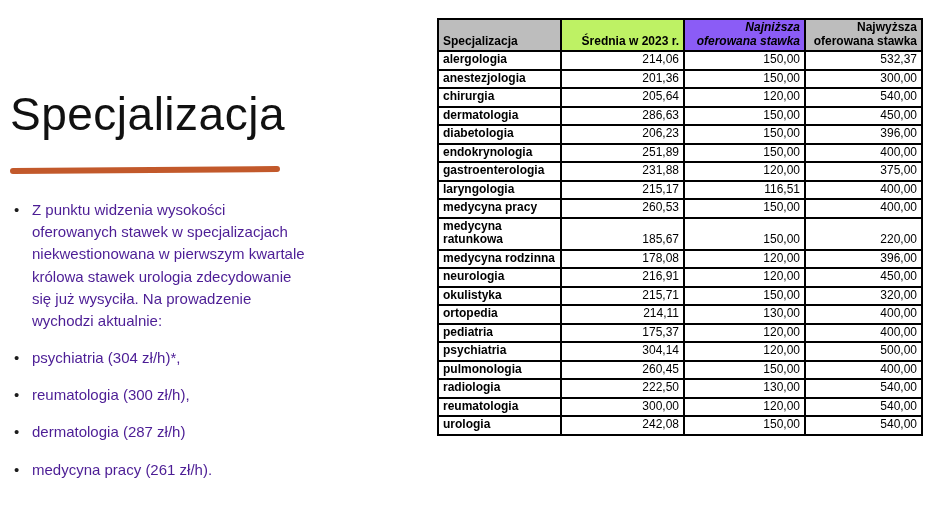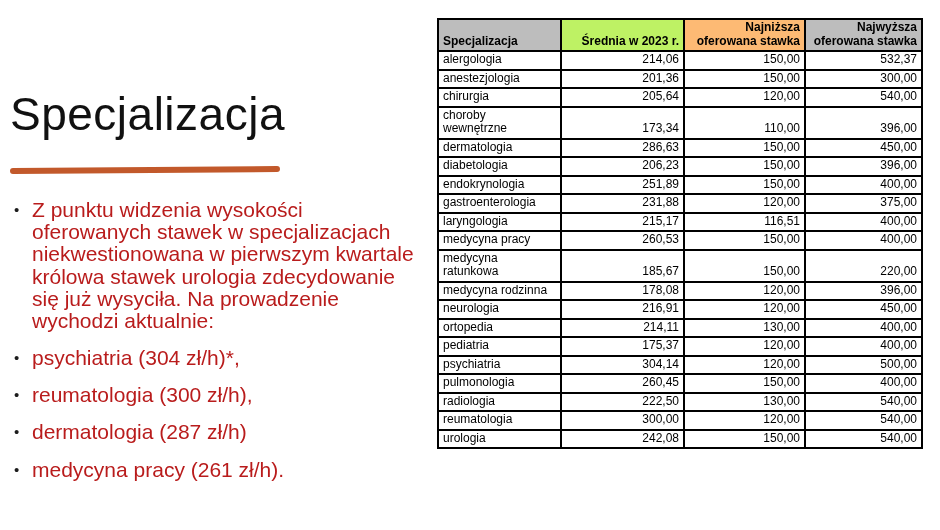--- a/index.html
+++ b/index.html
@@ -41,23 +41,23 @@
   }
   .bullet-item .marker {
     width: 22px;
     flex: 0 0 22px;
     font-size: 15px;
     line-height: 22px;
     padding-left: 4px;
     color: #1c1c1c;
   }
   .bullet-item .text {
-    font-size: 21px;
+    font-size: 15px;
     line-height: 22.3px;
-    color: #b91c1c;
+    color: #4c1d95;
     white-space: pre-line;
   }
   .bullet-item.spaced { margin-bottom: 15px; }
 
   
   .rates-table-wrap {
     position: absolute;
     left: 437px;
     top: 18px;
     width: 484px;
@@ -75,21 +75,21 @@
     line-height: 13.5px;
     padding: 1px 4px 2px 4px;
     overflow: hidden;
   }
   table.rates th {
     font-weight: 700;
     white-space: pre-line;
   }
   th.col-name, td.name-cell { text-align: left; padding-left: 3px; }
   th.col-num, td.num-cell { text-align: right; }
-  td.name-cell { white-space: pre-line; }
+  td.name-cell { white-space: pre-line; font-weight: bold; }
   col.c1 { width: 123px; }
   col.c2 { width: 123px; }
   col.c3 { width: 121px; }
   col.c4 { width: 117px; }
 </style>
 </head>
 <body>
 
 <div class="left-pane">
   <h1 class="slide-title">Specjalizacja</h1>
@@ -131,21 +131,21 @@
     <colgroup>
       <col class="c1">
         <col class="c2">
         <col class="c3">
         <col class="c4">
     </colgroup>
     <thead>
       <tr>
         <th class="col-name header-cell" style="background: rgb(189, 189, 189);">Specjalizacja</th>
         <th class="col-num header-cell" style="background: #bef264;">Średnia w 2023 r.</th>
-        <th class="col-num header-cell" style="background: #fdba74;">Najniższa
+        <th class="col-num header-cell" style="background: #8b5cf6; font-style: italic;">Najniższa
 oferowana stawka</th>
         <th class="col-num header-cell" style="background: rgb(189, 189, 189);">Najwyższa
 oferowana stawka</th>
       </tr>
     </thead>
     <tbody>
         <tr>
           <td class="name-cell">alergologia</td>
           <td class="num-cell">214,06</td>
           <td class="num-cell">150,00</td>
@@ -157,27 +157,20 @@
           <td class="num-cell">150,00</td>
           <td class="num-cell">300,00</td>
         </tr>
         <tr>
           <td class="name-cell">chirurgia</td>
           <td class="num-cell">205,64</td>
           <td class="num-cell">120,00</td>
           <td class="num-cell">540,00</td>
         </tr>
         <tr>
-          <td class="name-cell">choroby
-wewnętrzne</td>
-          <td class="num-cell">173,34</td>
-          <td class="num-cell">110,00</td>
-          <td class="num-cell">396,00</td>
-        </tr>
-        <tr>
           <td class="name-cell">dermatologia</td>
           <td class="num-cell">286,63</td>
           <td class="num-cell">150,00</td>
           <td class="num-cell">450,00</td>
         </tr>
         <tr>
           <td class="name-cell">diabetologia</td>
           <td class="num-cell">206,23</td>
           <td class="num-cell">150,00</td>
           <td class="num-cell">396,00</td>
@@ -219,20 +212,26 @@
           <td class="num-cell">120,00</td>
           <td class="num-cell">396,00</td>
         </tr>
         <tr>
           <td class="name-cell">neurologia</td>
           <td class="num-cell">216,91</td>
           <td class="num-cell">120,00</td>
           <td class="num-cell">450,00</td>
         </tr>
         <tr>
+          <td class="name-cell">okulistyka</td>
+          <td class="num-cell">215,71</td>
+          <td class="num-cell">150,00</td>
+          <td class="num-cell">320,00</td>
+        </tr>
+        <tr>
           <td class="name-cell">ortopedia</td>
           <td class="num-cell">214,11</td>
           <td class="num-cell">130,00</td>
           <td class="num-cell">400,00</td>
         </tr>
         <tr>
           <td class="name-cell">pediatria</td>
           <td class="num-cell">175,37</td>
           <td class="num-cell">120,00</td>
           <td class="num-cell">400,00</td>

